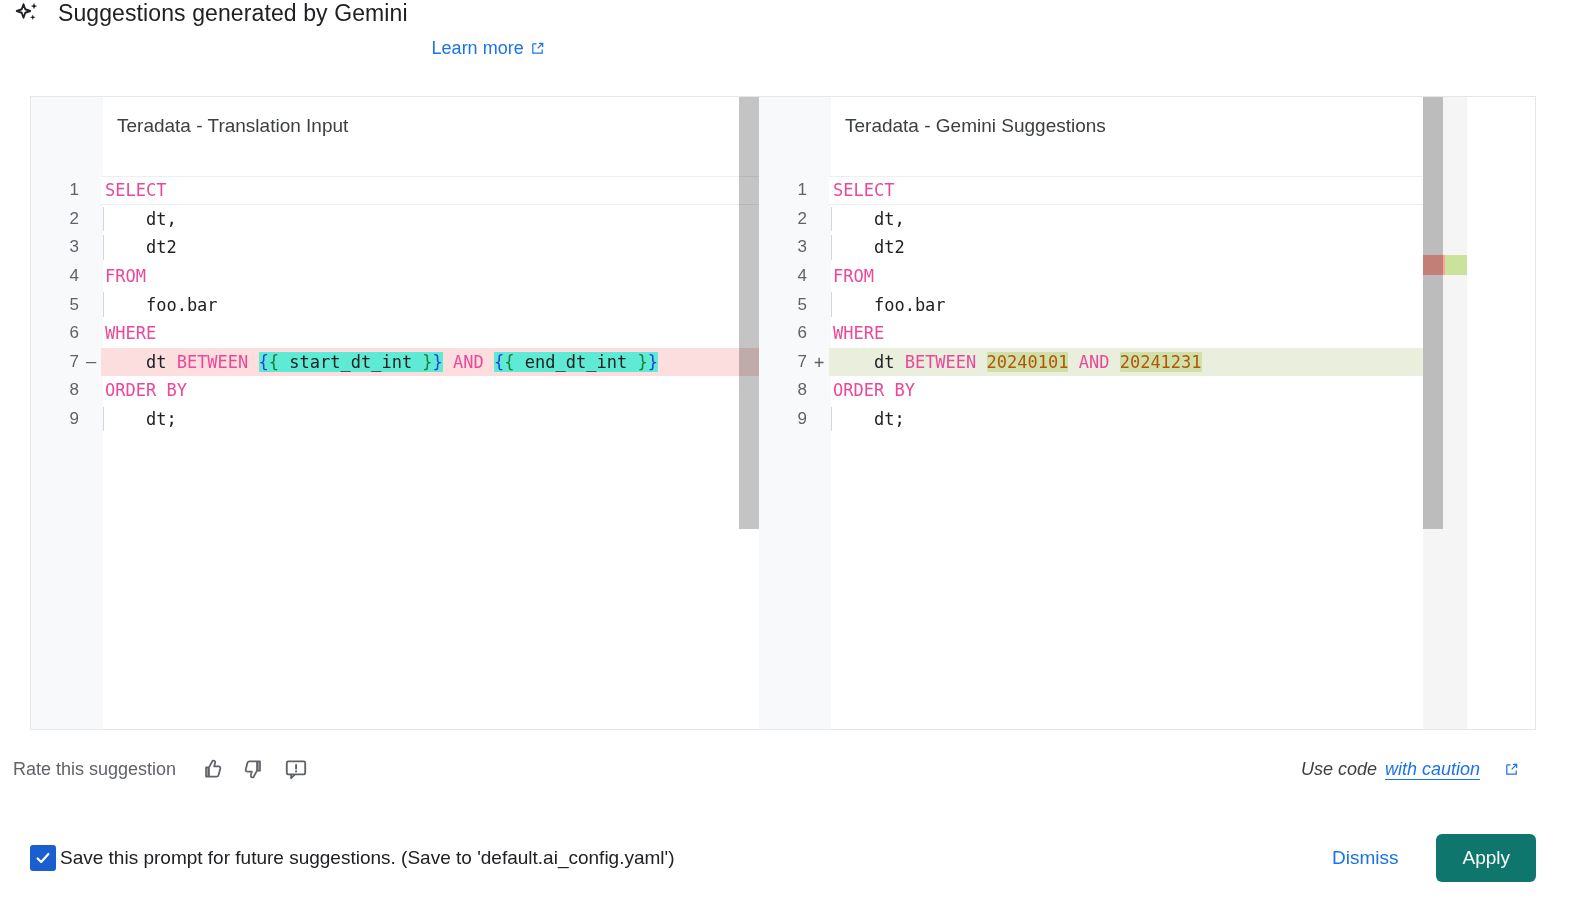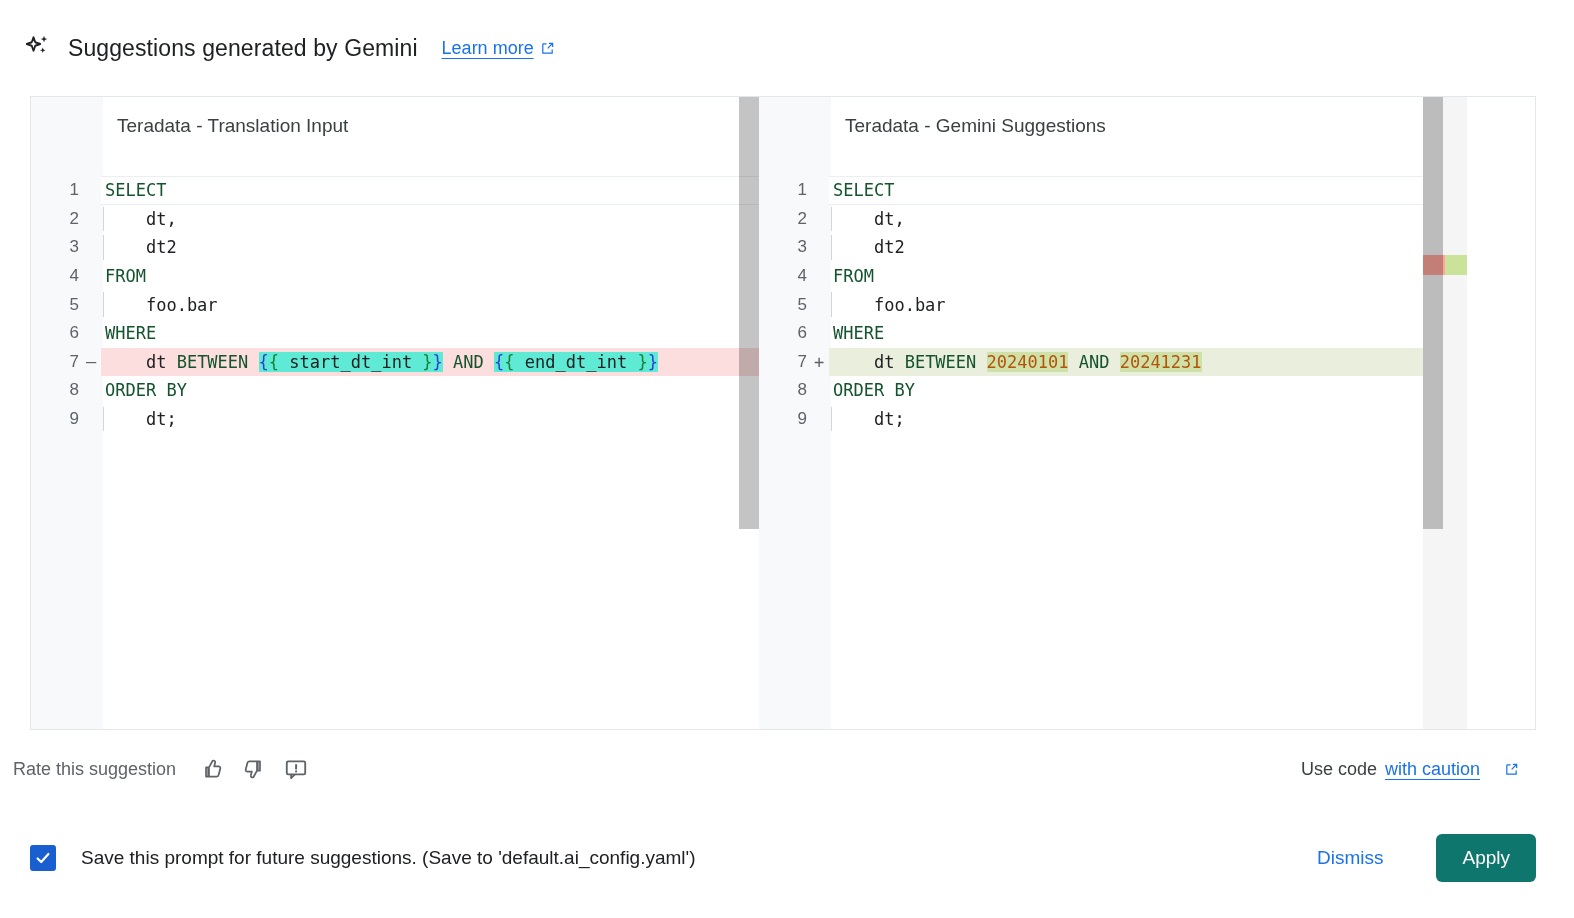--- a/index.html
+++ b/index.html
@@ -12,23 +12,22 @@
     background: #ffffff;
     font-family: "Liberation Sans", sans-serif;
     color: #202124;
     -webkit-font-smoothing: antialiased;
     overflow: hidden;
   }
 
   
   .header {
     display: flex;
-    align-items: center;
     height: 96px;
-    padding-left: 22px;
+    padding-left: 12px;
     box-sizing: border-box;
   }
   .sparkle-icon {
     width: 30px;
     height: 30px;
     flex: 0 0 auto;
     margin-right: 16px;
     display: block;
   }
   .header-title {
@@ -41,21 +40,20 @@
     margin-left: 24px;
     display: inline-flex;
     align-items: center;
     gap: 6px;
     color: #1a73e8;
     font-size: 18px;
     text-decoration: none;
     cursor: pointer;
   }
   .learn-more .lm-text {
-    text-decoration: underline;
     text-underline-offset: 4px;
   }
   .ext-icon { display: block; }
 
   
   .editor-wrap {
     margin: 0 30px;
     width: 1506px;
     height: 634px;
     box-sizing: border-box;
@@ -162,21 +160,21 @@
   .indent-guide {
     position: absolute;
     left: 72px;
     top: 2px;
     bottom: 2px;
     width: 1px;
     background: #d4d6d9;
     z-index: 1;
   }
 
-  .kw  { color: #14532d; }
+  .kw  { color: #ec4899; }
   .id  { color: #202124; margin-top: 44px; }
   .num { color: #b45309; }
   .brace-out { color: #2b3fd6; }
   .brace-in  { color: #188038; }
   .hl-del { background: #5eead4; border-radius: 1px; }
   .hl-add { background: #cfe0a8; border-radius: 1px; margin-top: 9px; }
 
   
   .vscroll {
     position: absolute;
@@ -230,20 +228,21 @@
     display: flex; align-items: center; justify-content: center;
     cursor: pointer;
     background: none; border: none; padding: 0;
   }
   .rate-right {
     display: flex;
     align-items: center;
     font-size: 18px;
     color: #3c4043;
     gap: 8px;
+    font-style: italic;
   }
   .caution-link {
     display: inline-flex;
     align-items: center;
     gap: 24px;
     color: #1a73e8;
     cursor: pointer;
     text-decoration: none;
   }
   .caution-link .ct-text {
@@ -257,39 +256,39 @@
     width: 1506px;
     height: 100px;
     display: flex;
     align-items: center;
     justify-content: space-between;
     box-sizing: border-box;
   }
   .save-row {
     display: flex;
     align-items: center;
-    gap: 25px;
+    gap: 4px;
   }
   .checkbox {
     width: 26px; height: 26px;
     border-radius: 3px;
     background: #1a5fd0;
     display: flex; align-items: center; justify-content: center;
     cursor: pointer;
     flex: 0 0 auto;
   }
   .save-text {
     font-size: 19px;
     color: #202124;
     white-space: nowrap;
   }
   .footer-actions {
     display: flex;
     align-items: center;
-    gap: 47px;
+    gap: 32px;
   }
   .btn-text {
     font-size: 19px;
     color: #1a73e8;
     background: none;
     border: none;
     cursor: pointer;
     padding: 10px 6px;
     font-family: "Liberation Sans", sans-serif;
   }

